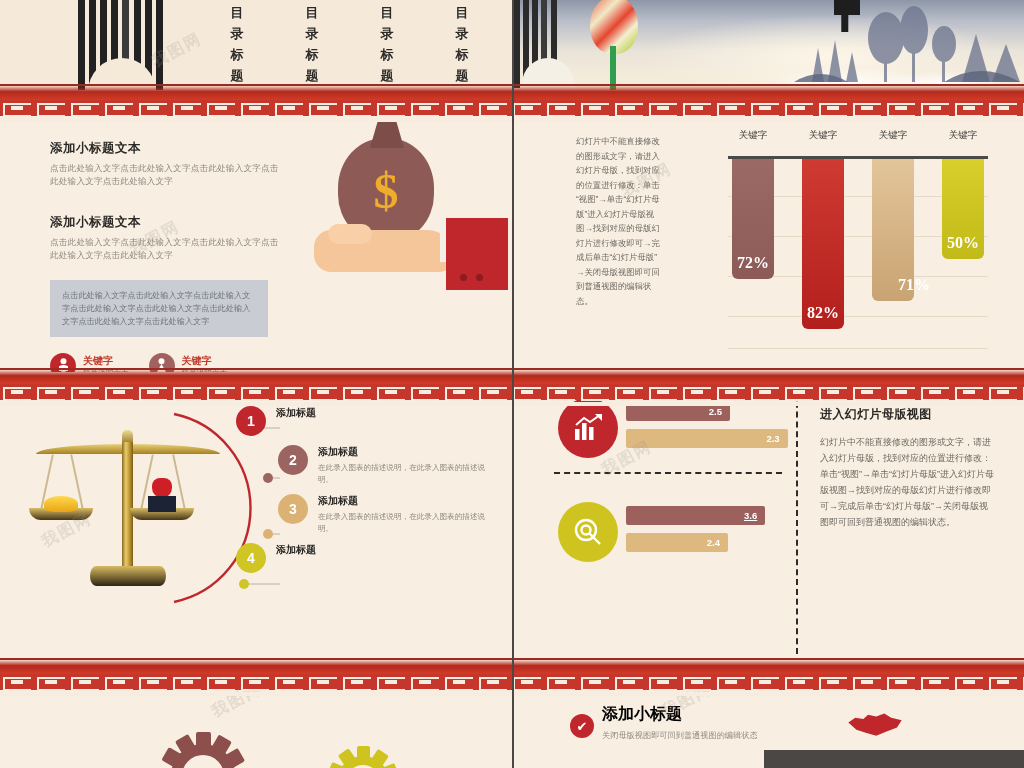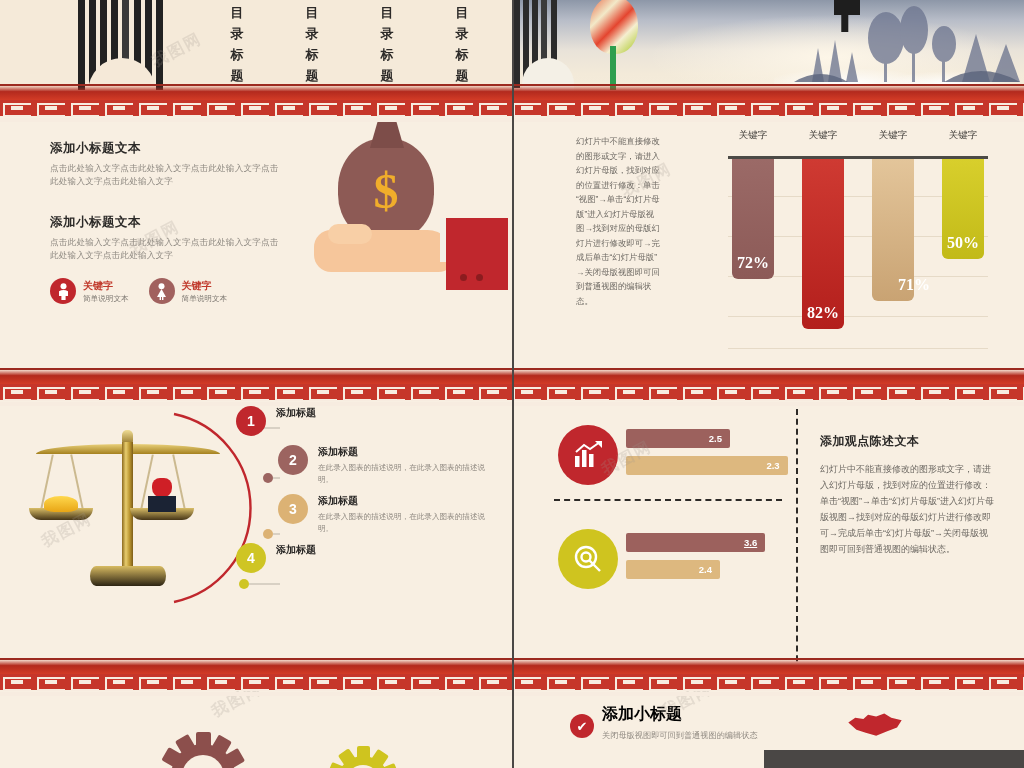--- a/index.html
+++ b/index.html
@@ -146,21 +146,21 @@
   .li{ display:flex; align-items:flex-start; gap:10px; margin-bottom:9px; }
   .li .num{ width:30px; height:30px; border-radius:50%; flex:0 0 30px; color:#fff;
       font-size:14px; display:flex; align-items:center; justify-content:center; font-weight:bold;}
   .li .num.n1{ background:#c0272d;} .li .num.n2{ background:#9c6460;}
   .li .num.n3{ background:#dcb274;} .li .num.n4{ background:#cfc524;}
   .li .tt{ font-size:10px; font-weight:bold; color:#2b2927; }
   .li .dd{ font-size:7.6px; color:#908a82; line-height:11.5px; margin-top:3px; width:170px;}
   .li.ind{ margin-left:42px; }
 
   
-  #s6{ left:514px; top:372px; width:510px; height:290px;margin-top:27px; }
+  #s6{ left:514px; top:372px; width:510px; height:290px; }
   .ib-group{ position:absolute; left:44px; width:220px; }
   .ib-icon{ position:absolute; left:0; width:60px; height:60px; border-radius:50%;
       display:flex; align-items:center; justify-content:center; }
   .ib-icon.red{ background:#c0272d; } .ib-icon.olive{ background:#cfc41f; }
   .hbar{ position:absolute; left:68px; height:19px; border-radius:2px; color:#fff;
       font-size:9.5px; font-weight:bold; display:flex; align-items:center;
       justify-content:flex-end; padding-right:8px; }
   .hbar.dark{ background:#9c615d; } .hbar.tan{ background:#ddb87f; }
   .dashline{ position:absolute; left:40px; top:100px; width:228px; height:0;
       border-top:2.4px dashed #2d2a27; }
@@ -292,20 +292,21 @@
       </div>
     <div class="bottomline"></div>
   </div>
 
   <div class="slide" id="s3">
     <div class="s3-pad">
       <div class="subhead">添加小标题文本</div>
       <div class="body-sm">点击此处输入文字点击此处输入文字点击此处输入文字点击此处输入文字点击此处输入文字</div>
       <div class="subhead" style="margin-top:26px;">添加小标题文本</div>
       <div class="body-sm">点击此处输入文字点击此处输入文字点击此处输入文字点击此处输入文字点击此处输入文字</div>
+      <div class="gray-box">点击此处输入文字点击此处输入文字点击此处输入文字点击此处输入文字点击此处输入文字点击此处输入文字点击此处输入文字点击此处输入文字</div>
       <div class="kw-row">
         <div class="kw">
           <div class="dot m">
             <svg width="13" height="17" viewBox="0 0 13 17">
                 <circle cx="6.5" cy="3.2" r="3" fill="#fff"></circle>
               <path d="M2 8.2 Q6.5 6 11 8.2 L11 13 L8.6 13 L8.6 17 L4.4 17 L4.4 13 L2 13 Z" fill="#fff"></path>
               </svg>
           </div>
           <div class="txt">
             <div class="t1">关键字</div>
@@ -493,27 +494,27 @@
 
     <div class="ib-group" style="top:130px;">
       <div class="ib-icon olive" style="top:0;">
         <svg width="32" height="32" viewBox="0 0 32 32" fill="none" stroke="#fff" stroke-width="2.4">
           <circle cx="14" cy="14" r="10"></circle>
             <circle cx="14" cy="14" r="4.5"></circle>
           <line x1="17.5" y1="17.5" x2="28" y2="28"></line>
         </svg>
       </div>
       <div class="hbar dark" style="top: 4px; width: 139.2px; text-decoration: underline;">3.6</div>
-      <div class="hbar tan" style="top: 31px; width: 94px; text-align: center;">2.4</div>
+      <div class="hbar tan" style="top: 31px; width: 102px; text-align: center;">2.4</div>
     </div>
 
     <div class="vdash"></div>
 
     <div class="s6-text">
-      <h4>添加观点陈述文本</h4>
+      <h4>进入幻灯片母版视图</h4>
       <p>幻灯片中不能直接修改的图形或文字，请进入幻灯片母版，找到对应的位置进行修改：单击“视图”→单击“幻灯片母版”进入幻灯片母版视图→找到对应的母版幻灯片进行修改即可→完成后单击“幻灯片母版”→关闭母版视图即可回到普通视图的编辑状态。</p>
     </div>
   </div>
 
   <div class="band" id="band3" style="top:658px;">
     <div class="topline"></div>
       <div class="solid"></div>
     <div class="keyrow">
         <span class="key"></span>
         <span class="key"></span>

